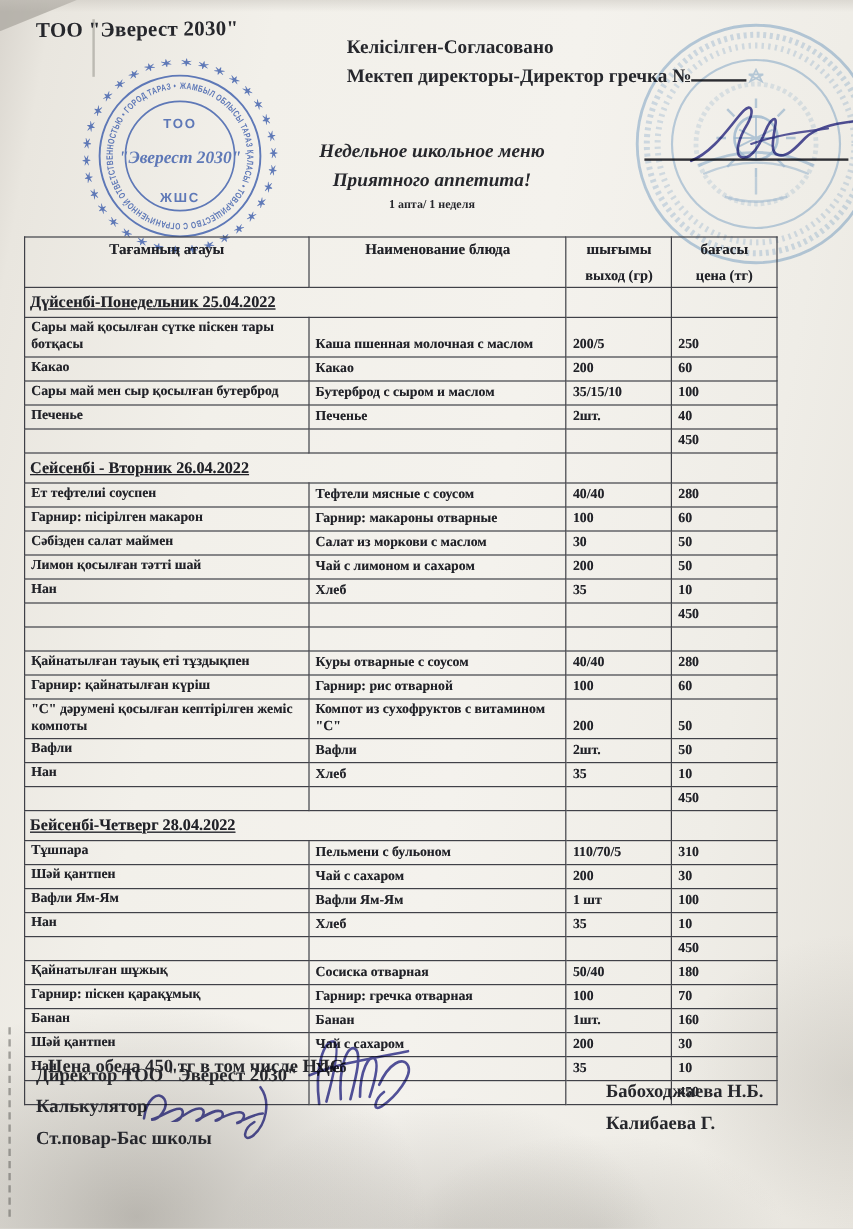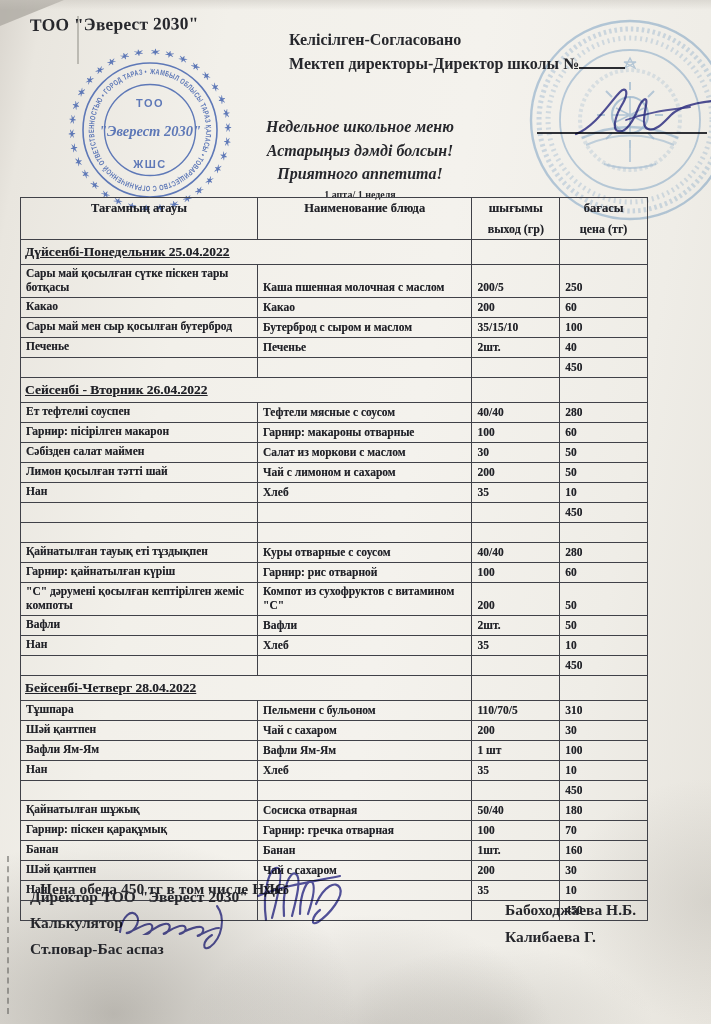--- a/index.html
+++ b/index.html
@@ -72,21 +72,21 @@
     <text font-family="Liberation Sans, sans-serif" font-size="7.6" letter-spacing=".4" fill="#4b69b1" font-weight="bold">
       <textPath href="#ringText" textLength="348" lengthAdjust="spacingAndGlyphs">ЖАМБЫЛ ОБЛЫСЫ ТАРАЗ ҚАЛАСЫ • ТОВАРИЩЕСТВО С ОГРАНИЧЕННОЙ ОТВЕТСТВЕННОСТЬЮ • ГОРОД ТАРАЗ •</textPath>
     </text>
     <text x="86" y="63" text-anchor="middle" font-family="Liberation Sans, sans-serif" font-size="11" letter-spacing="1.5" fill="#4b69b1" font-weight="bold">ТОО</text>
     <text x="86" y="92" text-anchor="middle" font-family="Liberation Serif, serif" font-size="14.5" font-style="italic" fill="#4b69b1" font-weight="bold">"Эверест 2030"</text>
     <text x="86" y="124" text-anchor="middle" font-family="Liberation Sans, sans-serif" font-size="11" letter-spacing="1.5" fill="#4b69b1" font-weight="bold">ЖШС</text>
   </svg>
 
   <div class="approval">
     <div>Келісілген-Согласовано</div>
-    <div><span>Мектеп директоры-Директор школы №</span><span class="num-line"></span></div>
+    <div><span>Мектеп директоры-Директор гречка №</span><span class="num-line"></span></div>
   </div>
 
   <div class="sign-line"></div>
 
   <svg class="stamp-right" width="212" height="216" viewBox="0 0 212 216">
     <g stroke="#8fb4da" fill="none">
       <circle cx="106" cy="108" r="99" stroke-width="2.4" opacity=".75"></circle>
       <circle cx="106" cy="108" r="91" stroke-width="5" stroke-dasharray="2.5 3" opacity=".45"></circle>
       <circle cx="106" cy="108" r="82" stroke-width="5" stroke-dasharray="2 3.5" opacity=".4"></circle>
       <circle cx="106" cy="108" r="70" stroke-width="1.8" opacity=".7"></circle>
@@ -102,21 +102,20 @@
     </g>
   </svg>
 
   <svg class="sig sig1" width="150" height="70" viewBox="0 0 150 70">
     <path d="M8 54 C28 46 42 22 52 12 C58 6 61 12 55 23 C47 36 44 49 50 51 C58 54 66 39 70 29 C74 19 80 15 78 25 C76 37 74 47 80 49 C88 52 97 41 103 35 C111 27 126 23 144 21" fill="none" stroke="#3f3f96" stroke-width="2.2" stroke-linecap="round" opacity=".9"></path>
     <path d="M58 40 C80 32 100 30 122 27" fill="none" stroke="#3f3f96" stroke-width="1.8" stroke-linecap="round" opacity=".85"></path>
   </svg>
 
   <div class="center-titles">
     <div>Недельное школьное меню</div>
-    <div>Астарыңыз дәмді болсын!</div>
     <div>Приятного аппетита!</div>
     <div class="week">1 апта/ 1 неделя</div>
   </div>
 
   <table class="menu-table">
     <colgroup>
         <col style="width:37.8%">
         <col style="width:34.2%">
         <col style="width:14%">
         <col style="width:14%">
@@ -320,21 +319,21 @@
           <td class="price">450</td>
         </tr>
       </tbody>
   </table>
 
   <div class="price-note">Цена обеда 450 тг в том числе НДС</div>
 
   <div class="sig-left-block">
     <div>Директор ТОО "Эверест 2030"</div>
     <div>Калькулятор</div>
-    <div>Ст.повар-Бас аспаз</div>
+    <div>Ст.повар-Бас школы</div>
   </div>
 
   <svg class="sig sig2" width="95" height="72" viewBox="0 0 95 72">
     <g fill="none" stroke="#42429a" stroke-width="2.2" stroke-linecap="round" opacity=".9">
       <path d="M14 62 C10 32 18 8 26 10 C32 12 26 38 20 60"></path>
       <path d="M32 58 C30 30 38 12 44 16 C50 20 44 42 40 58"></path>
       <path d="M48 56 C48 34 56 20 60 24 C64 28 60 44 56 56"></path>
       <path d="M6 38 C30 28 58 24 88 18"></path>
       <path d="M64 46 C72 28 84 22 88 30 C92 38 78 56 66 64 C58 69 60 58 68 52"></path>
     </g>

